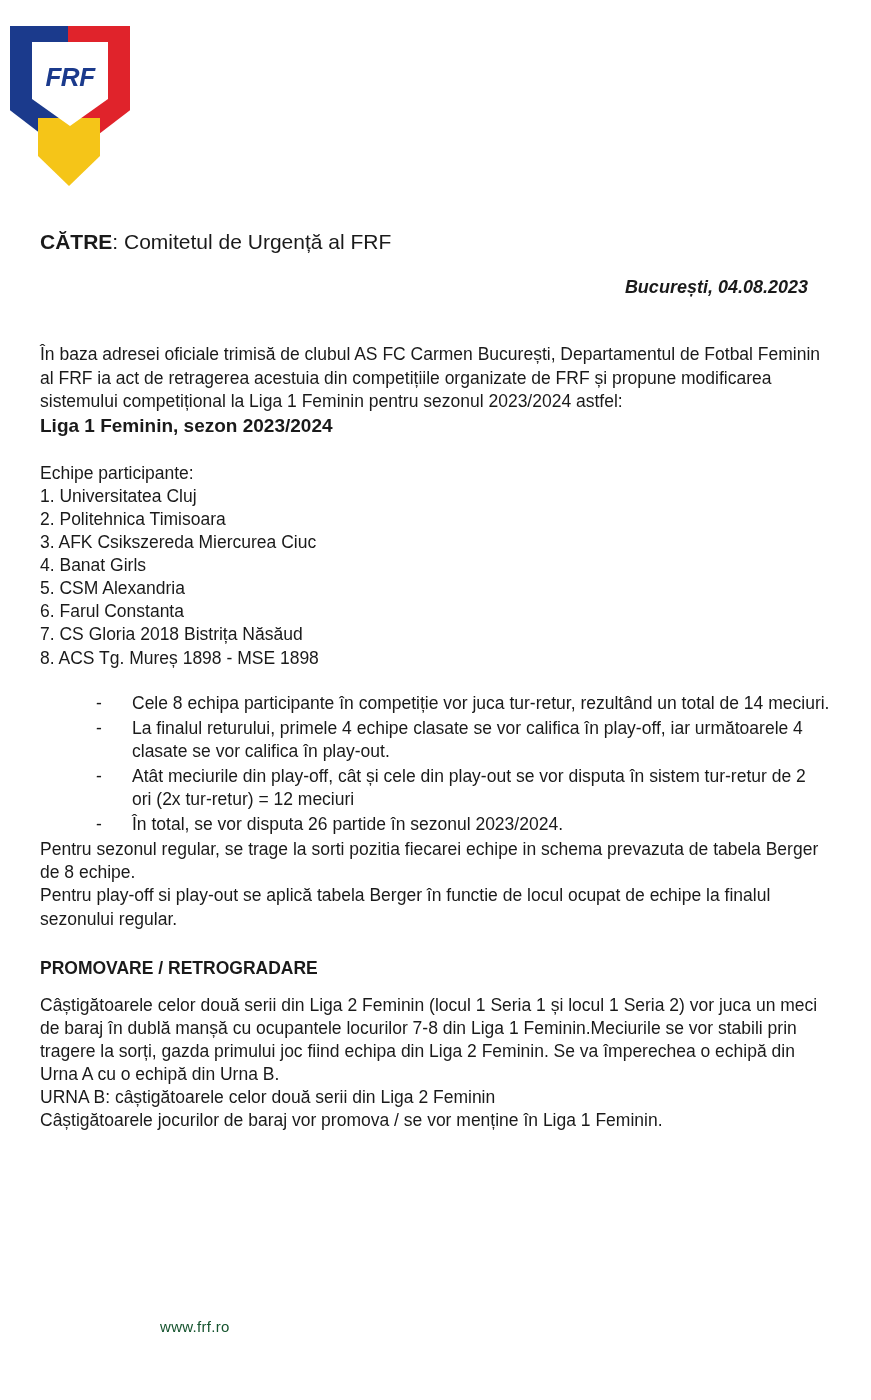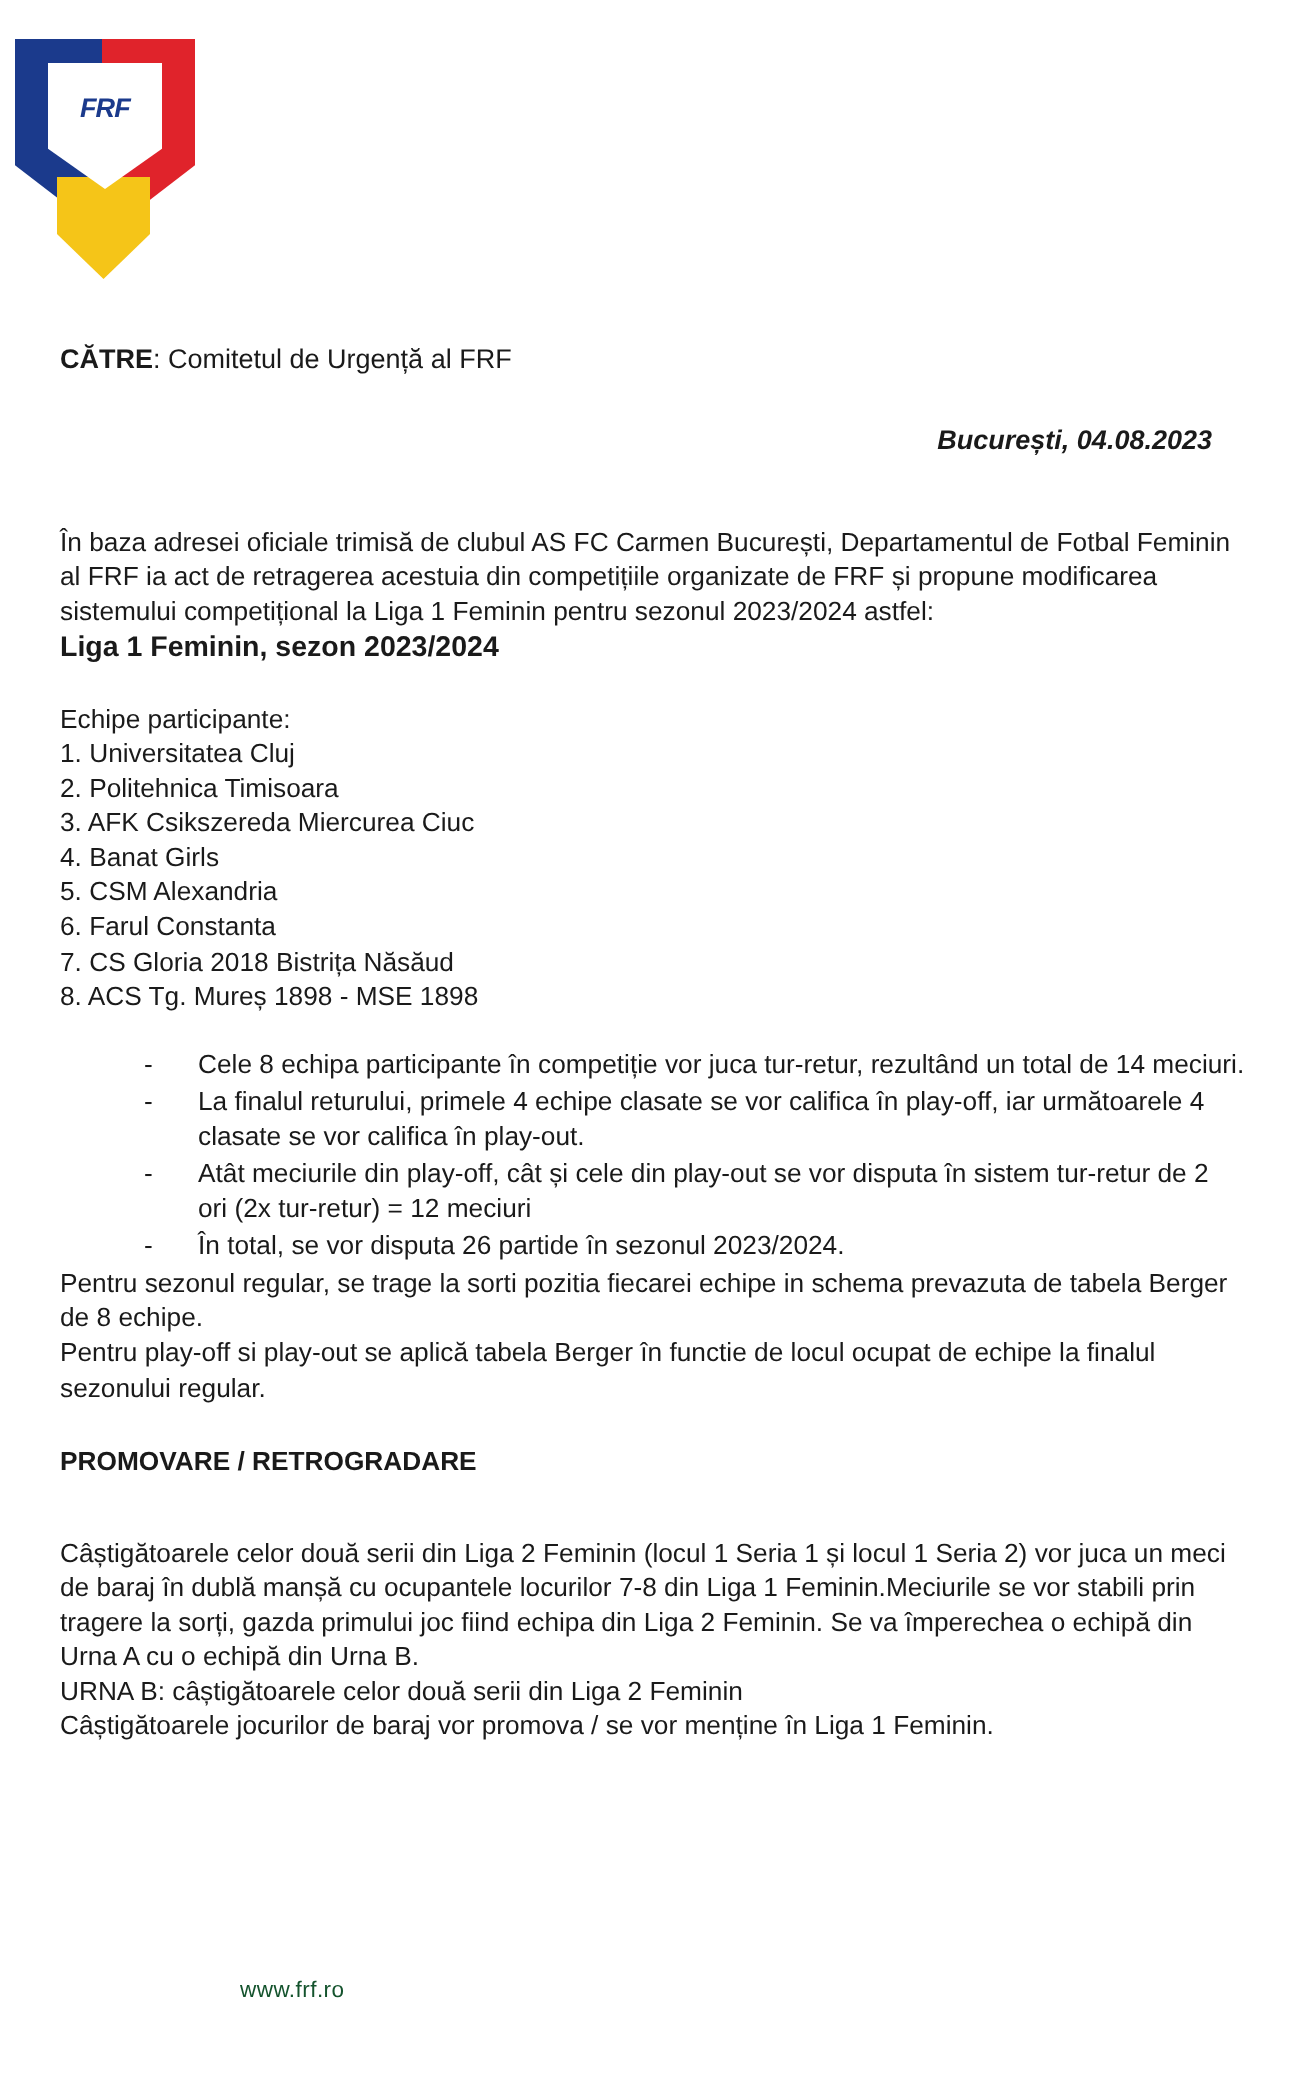--- a/index.html
+++ b/index.html
@@ -79,21 +79,21 @@
   }
   .logo-text {
     position: absolute;
     left: 22px;
     top: 40px;
     width: 76px;
     text-align: center;
     font-family: "Liberation Sans", sans-serif;
     font-weight: bold;
     font-style: italic;
-    font-size: 18px;
+    font-size: 26px;
     letter-spacing: -0.5px;
     color: #1b3a8c;
   }
 
   .addr-block {
     position: absolute;
     left: 152px;
     top: 12px;
     font-family: "Liberation Sans", sans-serif;
     color: #111;
@@ -125,22 +125,22 @@
     position: absolute;
     left: 40px;
     top: 228px;
     width: 790px;
     font-size: 17.5px;
     line-height: 1.32;
     color: #1a1a1a;
   }
 
   .to-line {
-    font-size: 18px;
-    margin-bottom: 30px;
+    font-size: 21px;
+    margin-bottom: 20px;
   }
   .to-line .to-label {
     font-weight: bold;
   }
 
   .city-date {
     text-align: right;
     font-style: italic;
     font-weight: bold;
     font-size: 18px;
@@ -192,21 +192,21 @@
   }
 
   .after-bullets {
     margin-top: 22px;
   }
 
   .promo-title {
     font-weight: bold;
     font-size: 17.5px;
     margin-top: 26px;
-    margin-bottom: 38px;
+    margin-bottom: 14px;
   }
 
   .final-line {
     margin-top: 22px;
   }
 
   .footer-url {
     position: absolute;
     left: 160px;
     top: 1318px;

